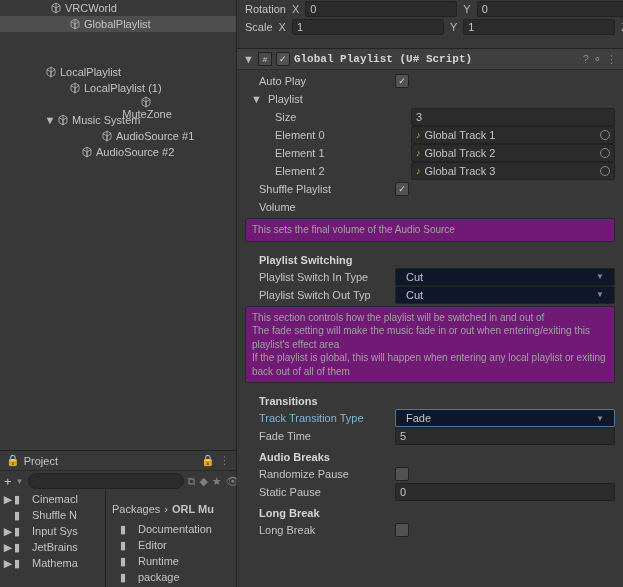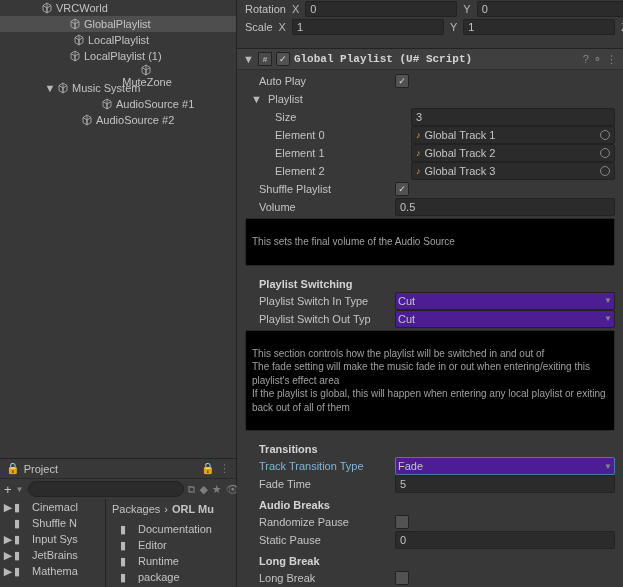--- a/index.html
+++ b/index.html
@@ -15,73 +15,73 @@
 .project { border-top:1px solid #232323; background:#383838; }
 .project-hdr { display:flex; align-items:center; height:20px; background:#383838; border-bottom:1px solid #2a2a2a; padding:0 6px; gap:4px; }
 .project-toolbar { display:flex; align-items:center; height:20px; padding:0 4px; gap:4px; }
 .plus { font-size:13px; }
 .search-input { flex:1; background:#2b2b2b; border:1px solid #232323; border-radius:10px; height:16px; color:#c4c4c4; padding:0 6px; }
 .toolbtn { width:18px; height:16px; display:flex; align-items:center; justify-content:center; color:#7d7d7d; }
 .project-body { display:flex; }
 .project-tree { width:106px; border-right:1px solid #232323; }
 .ptree-row { display:flex; align-items:center; height:16px; padding-left:2px; }
 .crumb { flex:1; padding:4px 6px; display:flex; align-items:center; gap:4px; }
-.crumb span { color:#c4c4c4; }
+.crumb span { color:#c4c4c4;margin-top:8px; }
 .folders { padding:2px 0; }
 .frow { display:flex; align-items:center; height:16px; padding-left:14px; }
 .folder-icon { width:14px; margin-right:4px; color:#b8b8b8; }
 
 .insp-row { display:flex; align-items:center; height:18px; padding:0 8px; gap:6px; }
 .insp-row .label { width:120px; color:#c4c4c4; }
 .axis { width:14px; text-align:center; color:#b8b8b8; }
 .num-field { flex:1; background:#2b2b2b; border:1px solid #222; height:16px; color:#c4c4c4; padding:0 4px; border-radius:2px; }
 .comp-hdr { display:flex; align-items:center; height:22px; background:#3f3f3f; border-top:1px solid #232323; border-bottom:1px solid #2e2e2e; padding:0 6px; gap:4px; margin-top:12px; }
 .comp-hdr .title { font-weight:bold; color:#d4d4d4;font-family:Liberation Mono, monospace; }
 .section { padding:2px 0; }
 .prop { display:flex; align-items:center; min-height:18px; padding:0 8px 0 22px; gap:6px; }
 .prop-indent { padding-left:38px; }
 .prop .plabel { width:130px; color:#c4c4c4; }
 .prop .plabel.highlight { color:#7fb5d9; }
 .pfield { flex:1; background:#2b2b2b; border:1px solid #222; height:18px; color:#c4c4c4; padding:0 4px; border-radius:2px; display:flex; align-items:center; }
-.dropdown { flex:1; background:#4c1d95; border:1px solid #222; height:18px; color:#c4c4c4; padding:0 2px; border-radius:2px; display:flex; align-items:center; justify-content:space-between; }
+.dropdown { flex:1; background:#0f172a; border:1px solid #222; height:18px; color:#c4c4c4; padding:0 10px; border-radius:2px; display:flex; align-items:center; justify-content:space-between; }
 .dropdown.highlight { border:1px solid #4b7a9c; }
 .objfield { flex:1; background:#2b2b2b; border:1px solid #222; height:18px; color:#c4c4c4; padding:0 4px; border-radius:2px; display:flex; align-items:center; gap:4px; position:relative; }
 .objfield .dot { position:absolute; right:4px; width:10px; height:10px; border:1px solid #888; border-radius:50%; }
 .checkbox { width:14px; height:14px; border:1px solid #222; background:#525252; border-radius:2px; display:flex; align-items:center; justify-content:center; }
 .checkbox.checked::after { content:"✓"; font-size:9px; color:#ddd; }
-.help { background:#000000; border:1px solid #2a2a2a; margin:2px 8px 6px; padding:16px 6px; font-size:10px; color:#a0a0a0; line-height:1.35; border-radius:2px; }
+.help { background:#701a75; border:1px solid #2a2a2a; margin:2px 8px 6px; padding:4px 6px; font-size:10px; color:#a0a0a0; line-height:1.35; border-radius:2px; }
 .sect-title { font-weight:bold; color:#d4d4d4; padding:6px 8px 2px 22px; }
 .fold-tri { color:#b8b8b8; margin-right:0; }
 .audio-icon { color:#d8a04a; font-size:9px; }
 .tri { color:#888; font-size:8px; }
 </style>
 </head>
 <body>
 
 <div class="left">
   <div class="hierarchy" id="hierarchy">
-      <div class="row" style="padding-left: 28px;">
+      <div class="row" style="padding-left: 37px;">
         <span class="fold"></span>
         <span class="cube">
           <svg width="12" height="12" viewBox="0 0 12 12">
             <path d="M6 1L10 3.5v5L6 11 2 8.5v-5z M6 1v10 M2 3.5L6 6l4-2.5 M6 6v5" fill="none" stroke="#b8b8b8" stroke-width="0.8"></path>
           </svg>
         </span>
         <span class="label">VRCWorld</span>
       </div>
       <div class="row sel" style="padding-left: 56px;">
         <span class="fold"></span>
         <span class="cube">
           <svg width="12" height="12" viewBox="0 0 12 12">
             <path d="M6 1L10 3.5v5L6 11 2 8.5v-5z M6 1v10 M2 3.5L6 6l4-2.5 M6 6v5" fill="none" stroke="#b8b8b8" stroke-width="0.8"></path>
           </svg>
         </span>
         <span class="label">GlobalPlaylist</span>
       </div>
-      <div class="row" style="padding-left: 60px;">
+      <div class="row" style="padding-left: 32px; margin-top: 32px;">
         <span class="fold"></span>
         <span class="cube">
           <svg width="12" height="12" viewBox="0 0 12 12">
             <path d="M6 1L10 3.5v5L6 11 2 8.5v-5z M6 1v10 M2 3.5L6 6l4-2.5 M6 6v5" fill="none" stroke="#b8b8b8" stroke-width="0.8"></path>
           </svg>
         </span>
         <span class="label">LocalPlaylist</span>
       </div>
       <div class="row" style="padding-left: 56px;">
         <span class="fold"></span>
@@ -273,21 +273,20 @@
             <span class="dot"></span>
           </div>
         </div>
       </div>
     <div class="prop">
       <span class="plabel">Shuffle Playlist</span>
       <div class="checkbox checked"></div>
     </div>
     <div class="prop">
       <span class="plabel">Volume</span>
-      <input class="pfield" value="0.5" style="">
     </div>
     <div class="help">This sets the final volume of the Audio Source</div>
 
     <div class="sect-title">Playlist Switching</div>
     <div class="prop">
       <span class="plabel">Playlist Switch In Type</span>
       <div class="dropdown">
           <span>Cut</span>
           <span class="tri">▼</span>
         </div>

